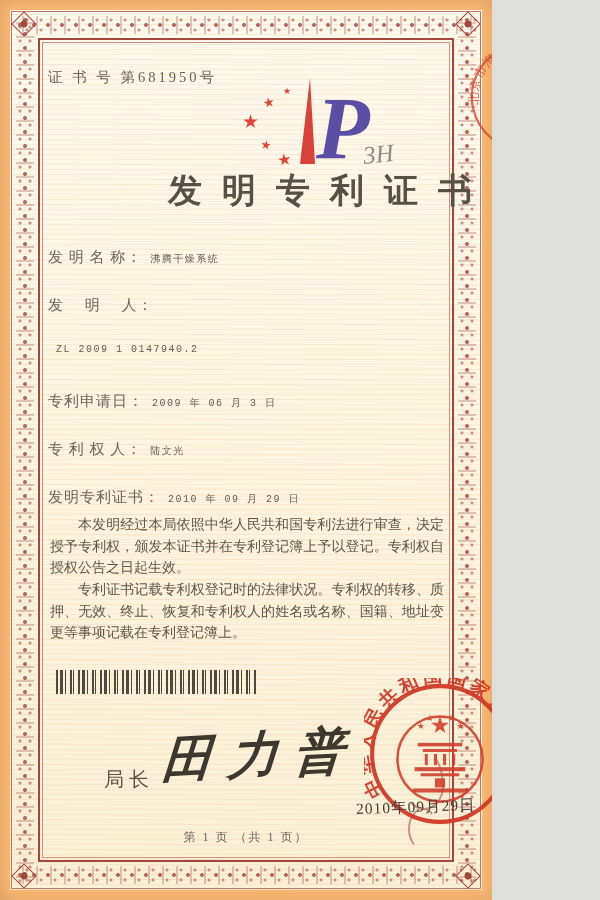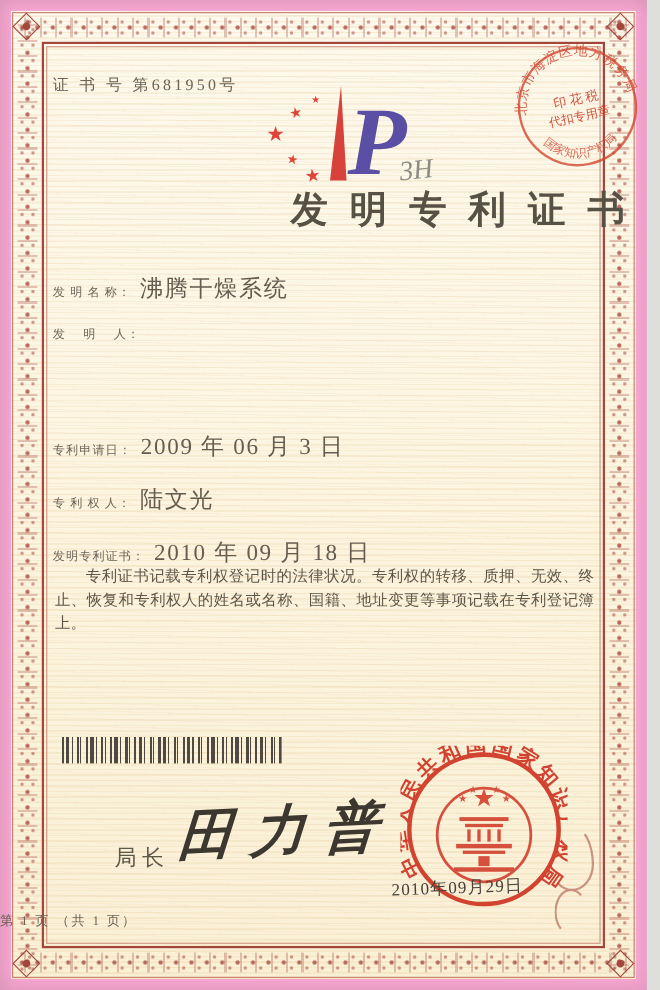--- a/index.html
+++ b/index.html
@@ -1,17 +1,17 @@
 <!DOCTYPE html>
 <html><head>
 <meta charset="utf-8">
 <style>
   html,body{margin:0;padding:0;}
   body{width:600px;height:900px;background:#dededa;font-family:"Liberation Serif","DejaVu Serif",serif;}
-  .page{position:relative;width:588px;height:900px;background:#f9a8d4;overflow:hidden;
+  .page{position:relative;width:492px;height:900px;background:#fdba74;overflow:hidden;
         box-shadow:inset 5px 5px 14px rgba(60,50,40,.10), inset -5px -7px 16px rgba(60,50,40,.08);}
   
   .paper-bg{position:absolute;inset:10px;
     background:
       repeating-linear-gradient(0deg, rgba(216,176,110,.14) 0 1px, transparent 1px 5px),
       repeating-linear-gradient(1.5deg, rgba(228,160,118,.07) 0 1px, transparent 1px 7px),
       linear-gradient(180deg,#fdf9ec 0%,#fcf4df 55%,#faf0d6 100%);}
   
   .frame-outer{position:absolute;inset:11px;border:1px solid #c4786a;}
   .band{position:absolute;}
@@ -42,36 +42,36 @@
   .flourish::after{content:"";position:absolute;right:8px;bottom:2px;width:26px;height:38px;
     border:2px solid #a3473c;border-right-color:transparent;border-bottom-color:transparent;border-radius:50%;}
   
   .cert-no{position:absolute;left:48px;top:68px;font-size:14.5px;letter-spacing:3px;color:#6b6154;}
   .logo{position:absolute;left:236px;top:76px;width:175px;height:98px;}
   .tax-seal{position:absolute;left:466px;top:38px;width:118px;height:118px;transform:rotate(-12deg);opacity:.92;}
   .title{position:absolute;left:0;right:0;top:168px;text-align:right;font-size:34px;color:#575045;
          letter-spacing:20px;text-indent:20px;font-weight:600;}
   .fields{position:absolute;left:48px;right:56px;top:248px;}
   .field-row{display:flex;align-items:baseline;height:48px;}
-  .field-label{color:#6d6457;font-size:11px;white-space:pre;letter-spacing:1px;}
-  .field-value{color:#655c4f;font-size:21px;margin-left:8px;letter-spacing:1.5px;}
+  .field-label{color:#6d6457;font-size:15px;white-space:pre;letter-spacing:1px;}
+  .field-value{color:#655c4f;font-size:10px;margin-left:8px;letter-spacing:1.5px;font-family:Liberation Mono, monospace;}
   .body-text{position:absolute;left:50px;right:48px;top:514px;font-size:14px;line-height:1.55;
              color:#5e5648;text-align:justify;}
   .body-text p{margin:0;text-indent:2em;}
   .barcode{position:absolute;left:56px;top:670px;width:200px;height:24px;opacity:.88;
     background:repeating-linear-gradient(90deg,#38332c 0 2px,transparent 2px 4px,#38332c 4px 7px,
       transparent 7px 9px,#38332c 9px 10px,transparent 10px 14px,#38332c 14px 16px,
       transparent 16px 17px,#38332c 17px 18px,transparent 18px 22px);}
   .sig-label{position:absolute;left:104px;top:766px;font-size:20px;color:#5e5648;letter-spacing:5px;}
   .sig-name{position:absolute;left:162px;top:722px;font-size:50px;color:#3c382f;font-weight:bold;
             font-style:italic;letter-spacing:16px;transform:rotate(-3deg) skewX(-7deg);}
   .cnipa-seal{position:absolute;left:364px;top:678px;width:152px;height:152px;opacity:.95;z-index:5;}
   .issue-date{position:absolute;left:356px;top:797px;font-size:15.5px;color:#45403a;letter-spacing:1px;
               transform:rotate(-2deg);z-index:6;}
-  .footer{position:absolute;left:0;right:0;top:829px;font-size:12px;color:#6d6457;letter-spacing:2px;}
+  .footer{position:absolute;left:0;right:0;top:829px;text-align:center;font-size:12px;color:#6d6457;letter-spacing:2px;}
 </style>
 </head>
 <body>
 
 <div class="page">
   <div class="paper-bg"></div>
 
   <div class="frame-outer"></div>
   <div class="band band-h band-top"></div>
   <div class="band band-h band-bottom"></div>
@@ -116,36 +116,38 @@
 
   <div class="fields">
     <div class="field-row">
       <span class="field-label">发 明 名 称：</span>
       <span class="field-value">沸腾干燥系统</span>
     </div>
     <div class="field-row">
       <span class="field-label">发　 明　 人：</span>
     </div>
     <div class="field-row">
+      <span class="field-value">ZL 2009 1 0147940.2</span>
     </div>
     <div class="field-row">
       <span class="field-label">专利申请日：</span>
       <span class="field-value">2009 年 06 月 3 日</span>
     </div>
     <div class="field-row">
       <span class="field-label">专 利 权 人：</span>
       <span class="field-value">陆文光</span>
     </div>
     <div class="field-row">
       <span class="field-label">发明专利证书：</span>
-      <span class="field-value">2010 年 09 月 18 日</span>
+      <span class="field-value">2010 年 09 月 29 日</span>
     </div>
   </div>
 
   <div class="body-text">
+    <p>本发明经过本局依照中华人民共和国专利法进行审查，决定授予专利权，颁发本证书并在专利登记簿上予以登记。专利权自授权公告之日起生效。</p>
     <p>专利证书记载专利权登记时的法律状况。专利权的转移、质押、无效、终止、恢复和专利权人的姓名或名称、国籍、地址变更等事项记载在专利登记簿上。</p>
   </div>
 
   <div class="barcode"></div>
 
   <div class="sig-label">局长</div>
   <div class="sig-name">田力普</div>
 
   <svg class="cnipa-seal" viewBox="0 0 150 150">
     <circle cx="75" cy="75" r="67" fill="none" stroke="#d03a28" stroke-width="4"></circle>

